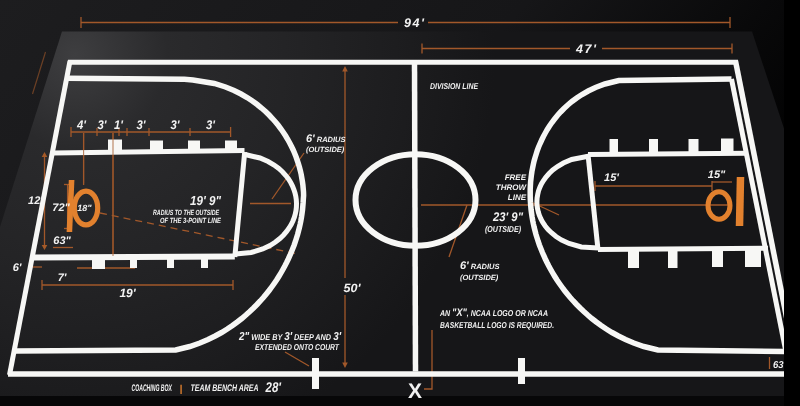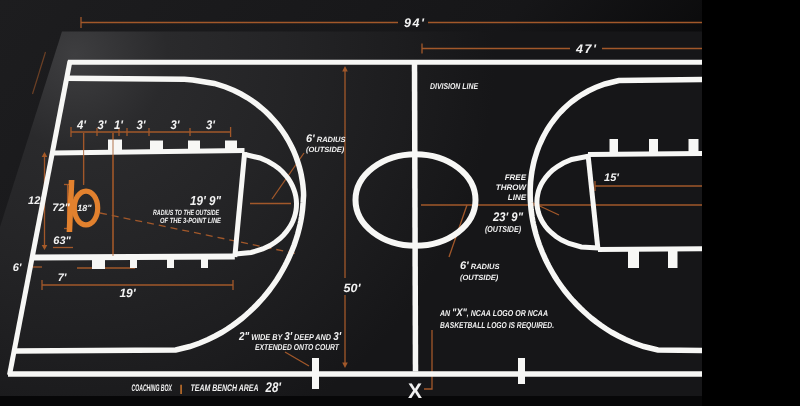--- a/index.html
+++ b/index.html
@@ -1,16 +1,16 @@
 <!DOCTYPE html>
 <html><head>
 <meta charset="utf-8">
 <style>
   html,body{margin:0;padding:0;background:#000;}
-  #stage{position:relative;width:702px;height:406px;overflow:hidden;background:#a21caf;}
+  #stage{position:relative;width:784px;height:406px;overflow:hidden;background:#a21caf;}
   svg{position:absolute;left:0;top:0;}
   text{font-family:"Liberation Sans",sans-serif;-webkit-font-smoothing:antialiased;text-rendering:geometricPrecision;}
 </style>
 </head>
 <body>
 <div id="stage">
 <svg width="800" height="406" viewBox="0 0 800 406">
 <defs>
   <linearGradient id="pagebg" x1="0" y1="0" x2="1" y2="0.45">
     <stop offset="0" stop-color="#1d1d1f"></stop>

